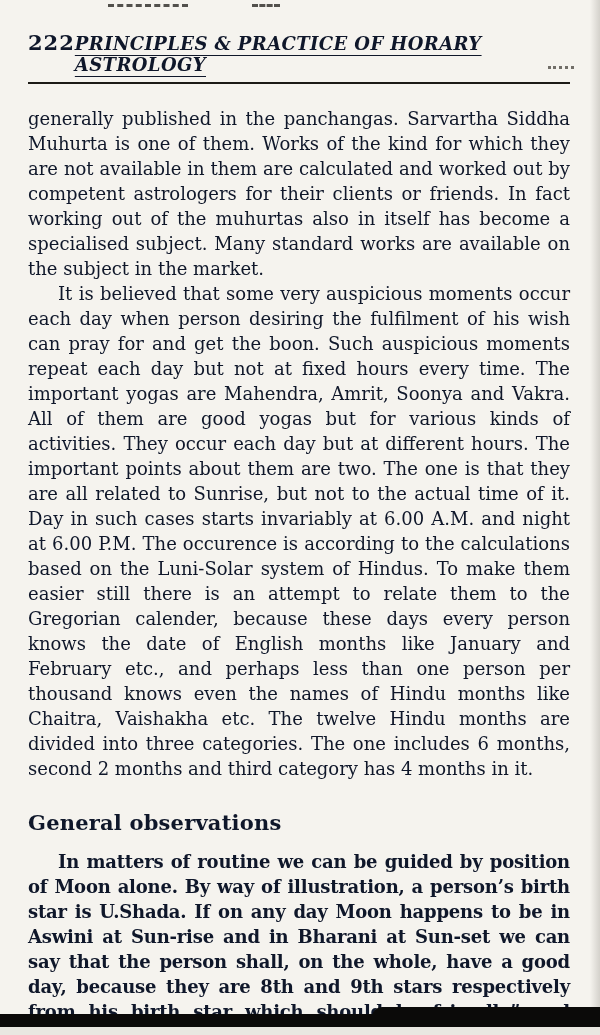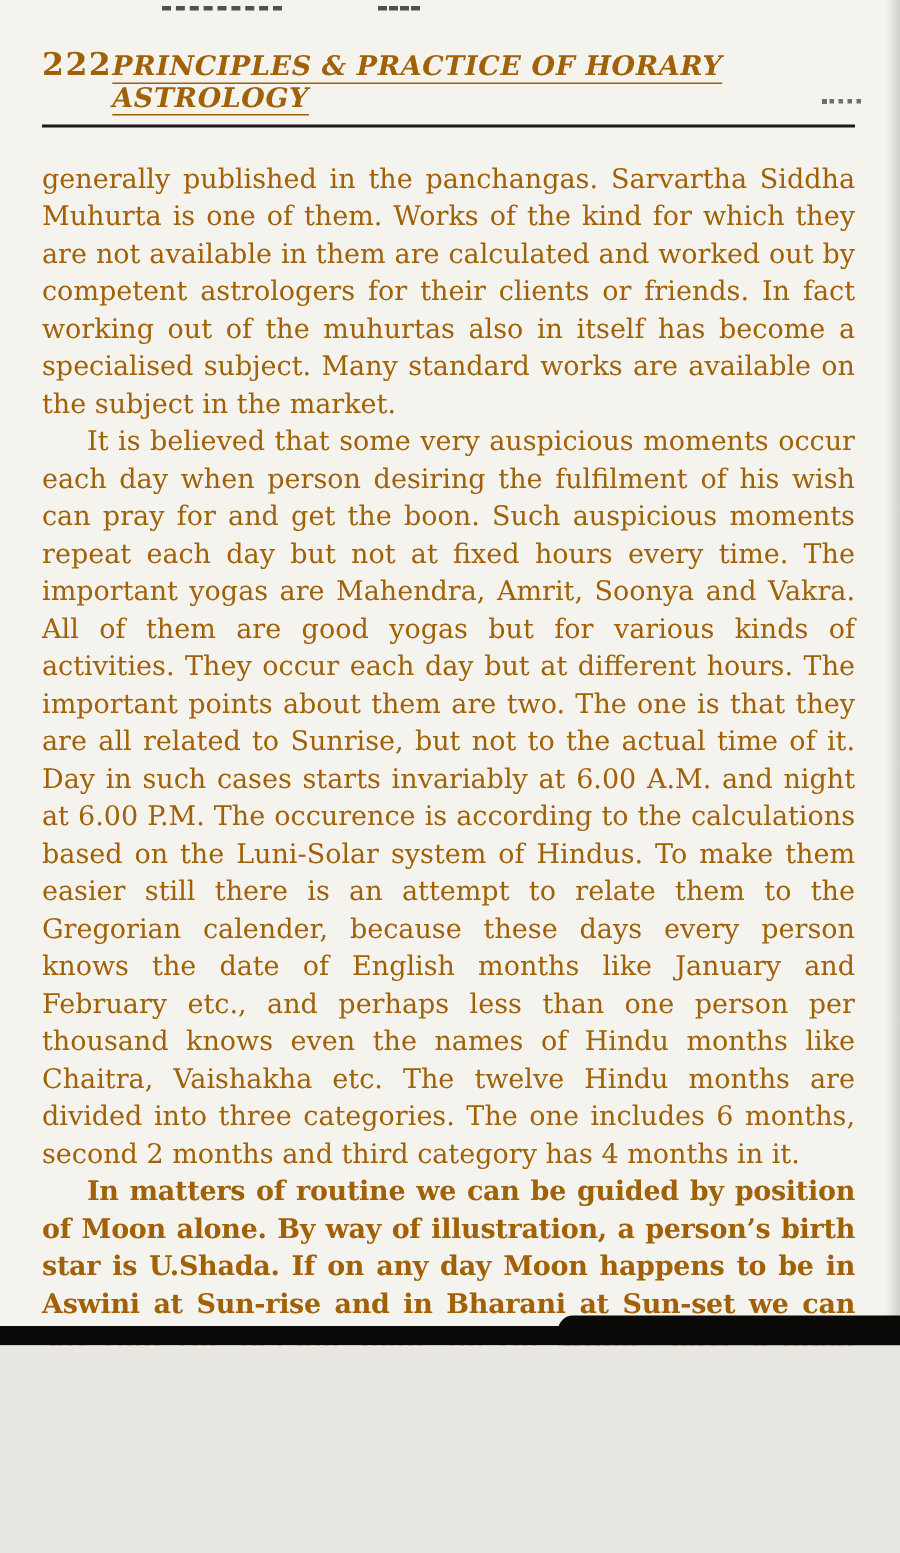--- a/index.html
+++ b/index.html
@@ -4,24 +4,24 @@
 <style>
   html, body {
     margin: 0;
     padding: 0;
     background: #e9e7e1;
     font-family: "DejaVu Serif", "Liberation Serif", serif;
   }
   .page {
     position: relative;
     width: 600px;
-    height: 897px;
+    height: 1027px;
     margin: 0 auto;
     background: #f5f3ee;
-    color: #a16207;
+    color: #0f172a;
     box-sizing: border-box;
     padding: 30px 30px 0 28px;
     overflow: hidden;
   }
   
   .edge-shade {
     position: absolute;
     top: 0; right: 0;
     width: 10px; height: 100%;
     background: linear-gradient(to right, rgba(0,0,0,0), rgba(60,55,45,0.18));
@@ -112,19 +112,20 @@
   <div class="page-header">
     <span class="page-number">222</span>
     <span class="header-title">PRINCIPLES &amp; PRACTICE OF HORARY ASTROLOGY</span>
   </div>
 
   <p class="body-para no-indent">generally published in the panchangas. Sarvartha Siddha Muhurta is one of them. Works of the kind for which they are not available in them are calculated and worked out by competent astrologers for their clients or friends. In fact working out of the muhurtas also in itself has become a specialised subject. Many standard works are available on the subject in the market.</p>
 
 
   <p class="body-para">It is believed that some very auspicious moments occur each day when person desiring the fulfilment of his wish can pray for and get the boon. Such auspicious moments repeat each day but not at fixed hours every time. The important yogas are Mahendra, Amrit, Soonya and Vakra. All of them are good yogas but for various kinds of activities. They occur each day but at different hours. The important points about them are two. The one is that they are all related to Sunrise, but not to the actual time of it. Day in such cases starts invariably at 6.00 A.M. and night at 6.00 P.M. The occurence is according to the calculations based on the Luni-Solar system of Hindus. To make them easier still there is an attempt to relate them to the Gregorian calender, because these days every person knows the date of English months like January and February etc., and perhaps less than one person per thousand knows even the names of Hindu months like Chaitra, Vaishakha etc. The twelve Hindu months are divided into three categories. The one includes 6 months, second 2 months and third category has 4 months in it.</p>
 
+  <h2 class="section-heading">General observations</h2>
 
   <p class="body-para bold-print">In matters of routine we can be guided by position of Moon alone. By way of illustration, a person’s birth star is U.Shada. If on any day Moon happens to be in Aswini at Sun-rise and in Bharani at Sun-set we can say that the person shall, on the whole, have a good day, because they are 8th and 9th stars respectively from his birth star which should be friendly” and “great friendly” to the native.</p>
 
   <div class="bottom-bar-right"></div>
   <div class="bottom-bar"></div>
 
 </div>
 
 </body></html>

